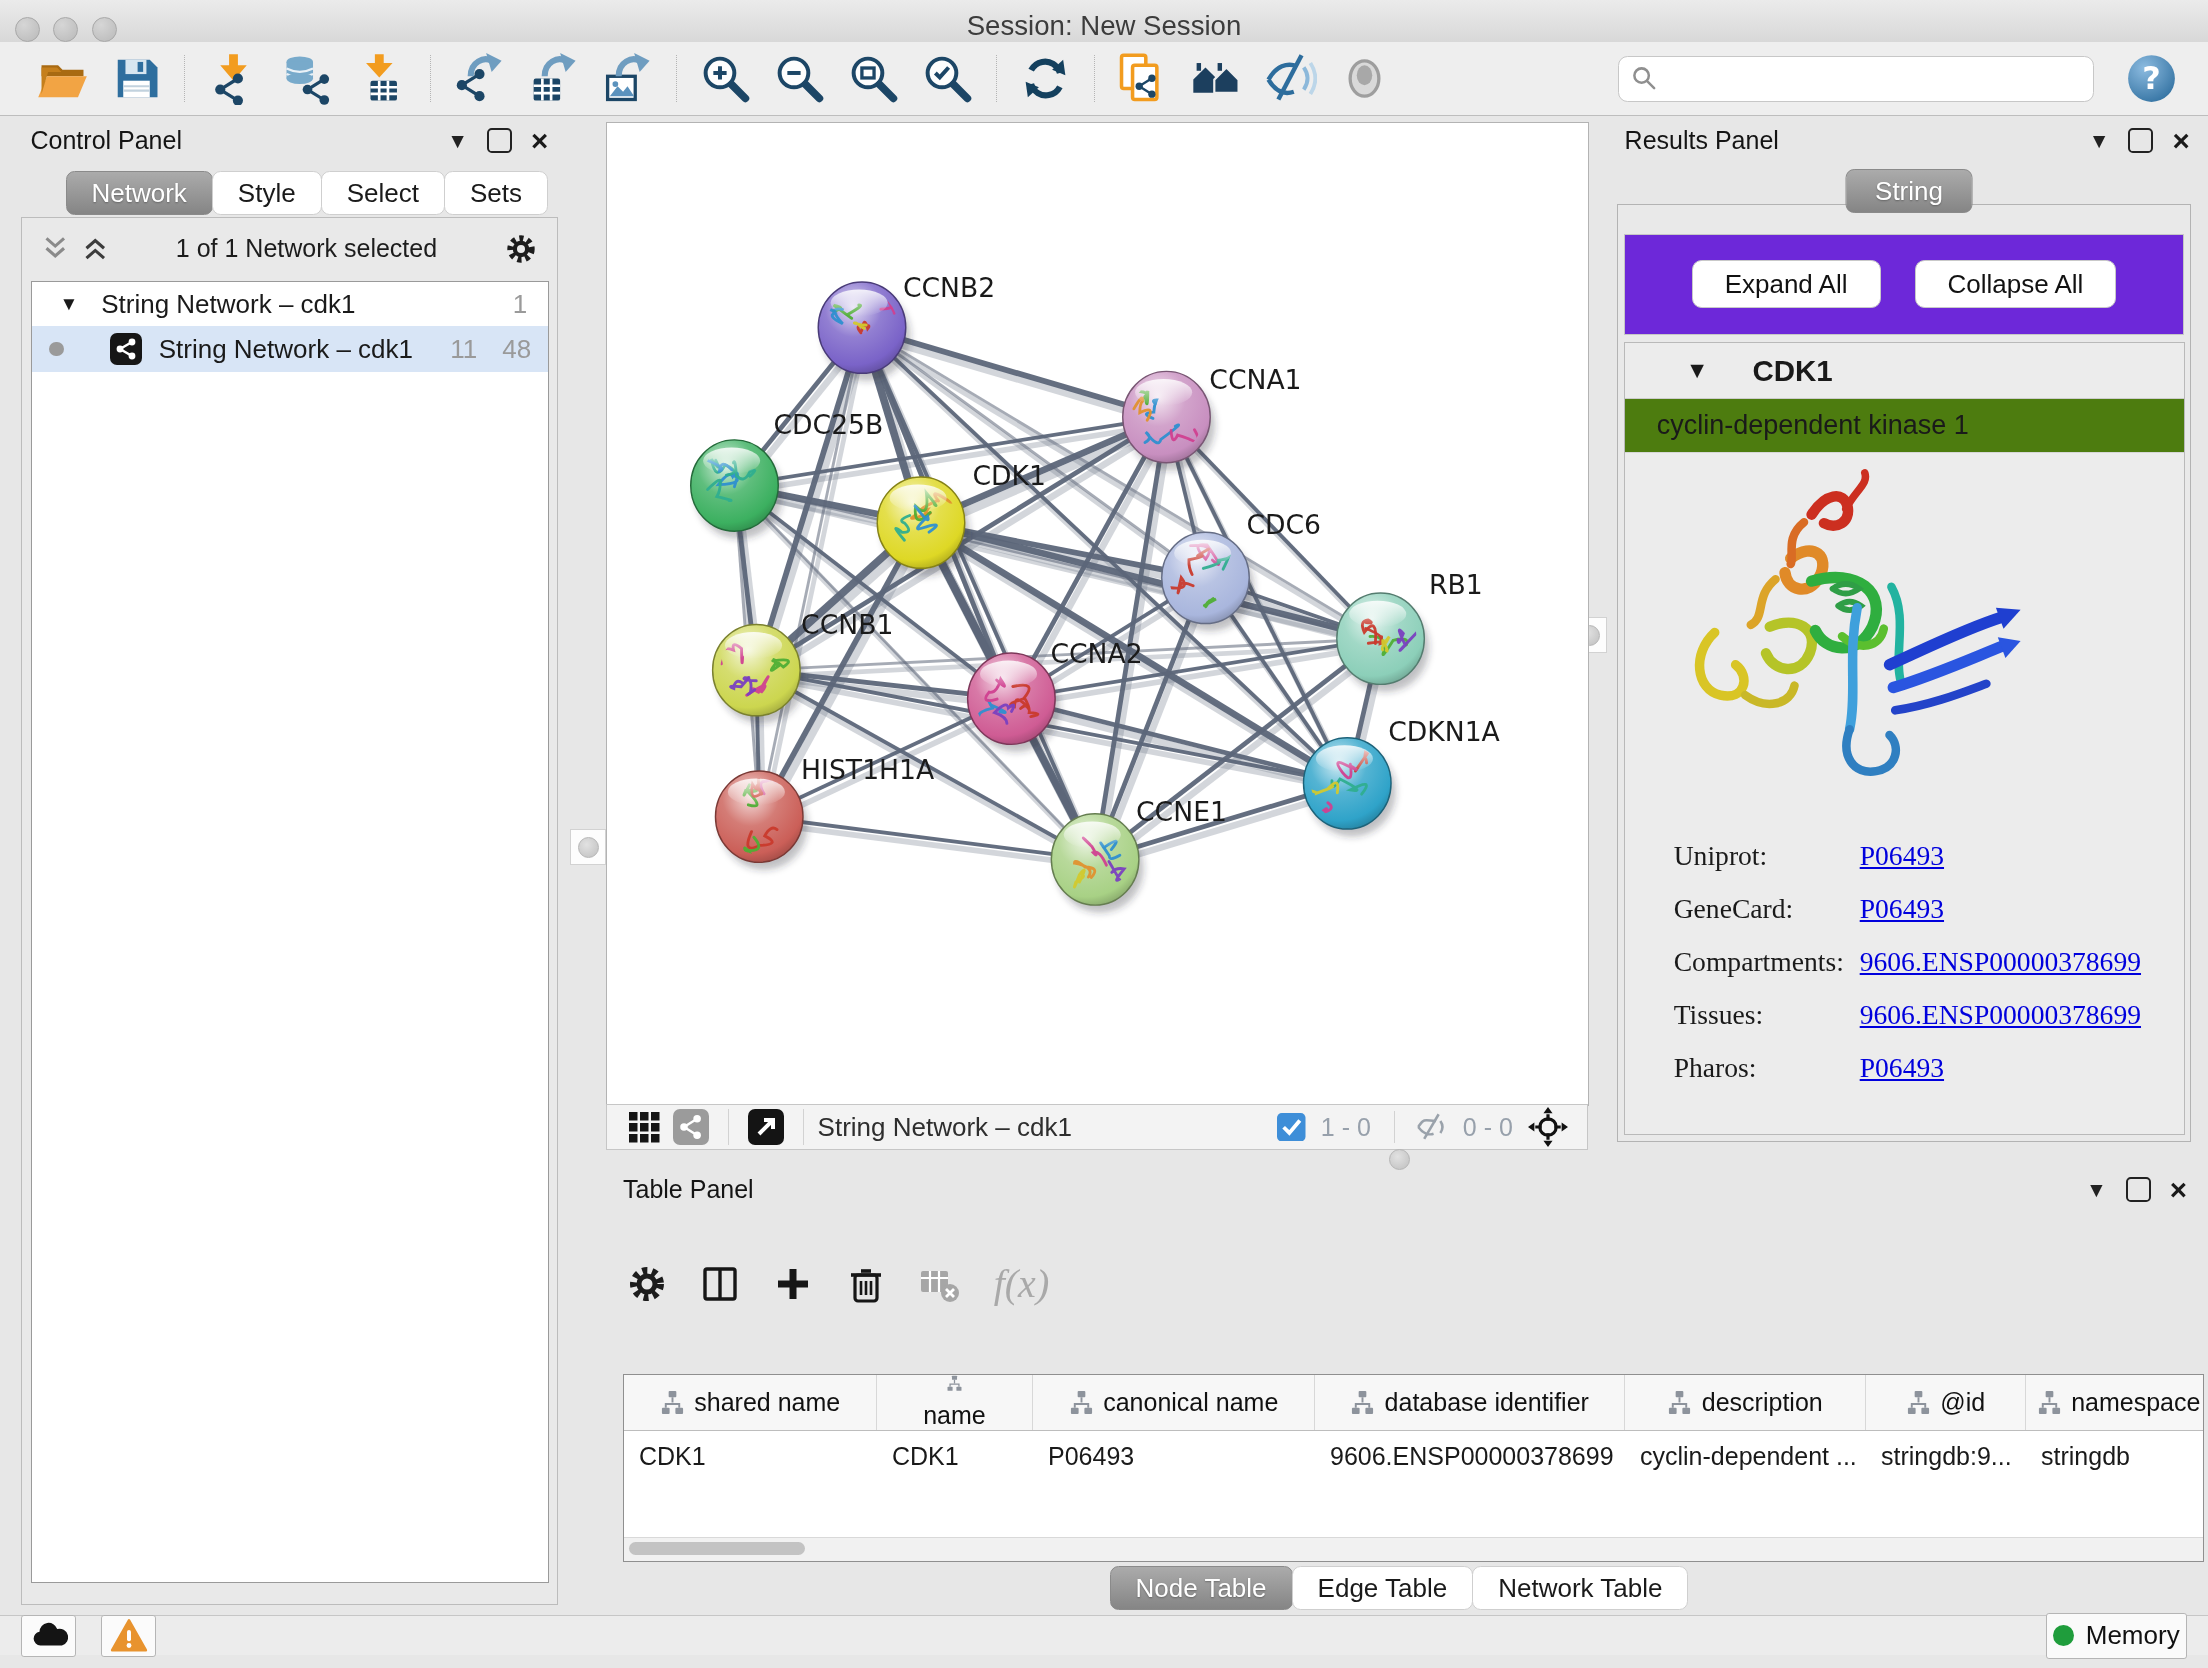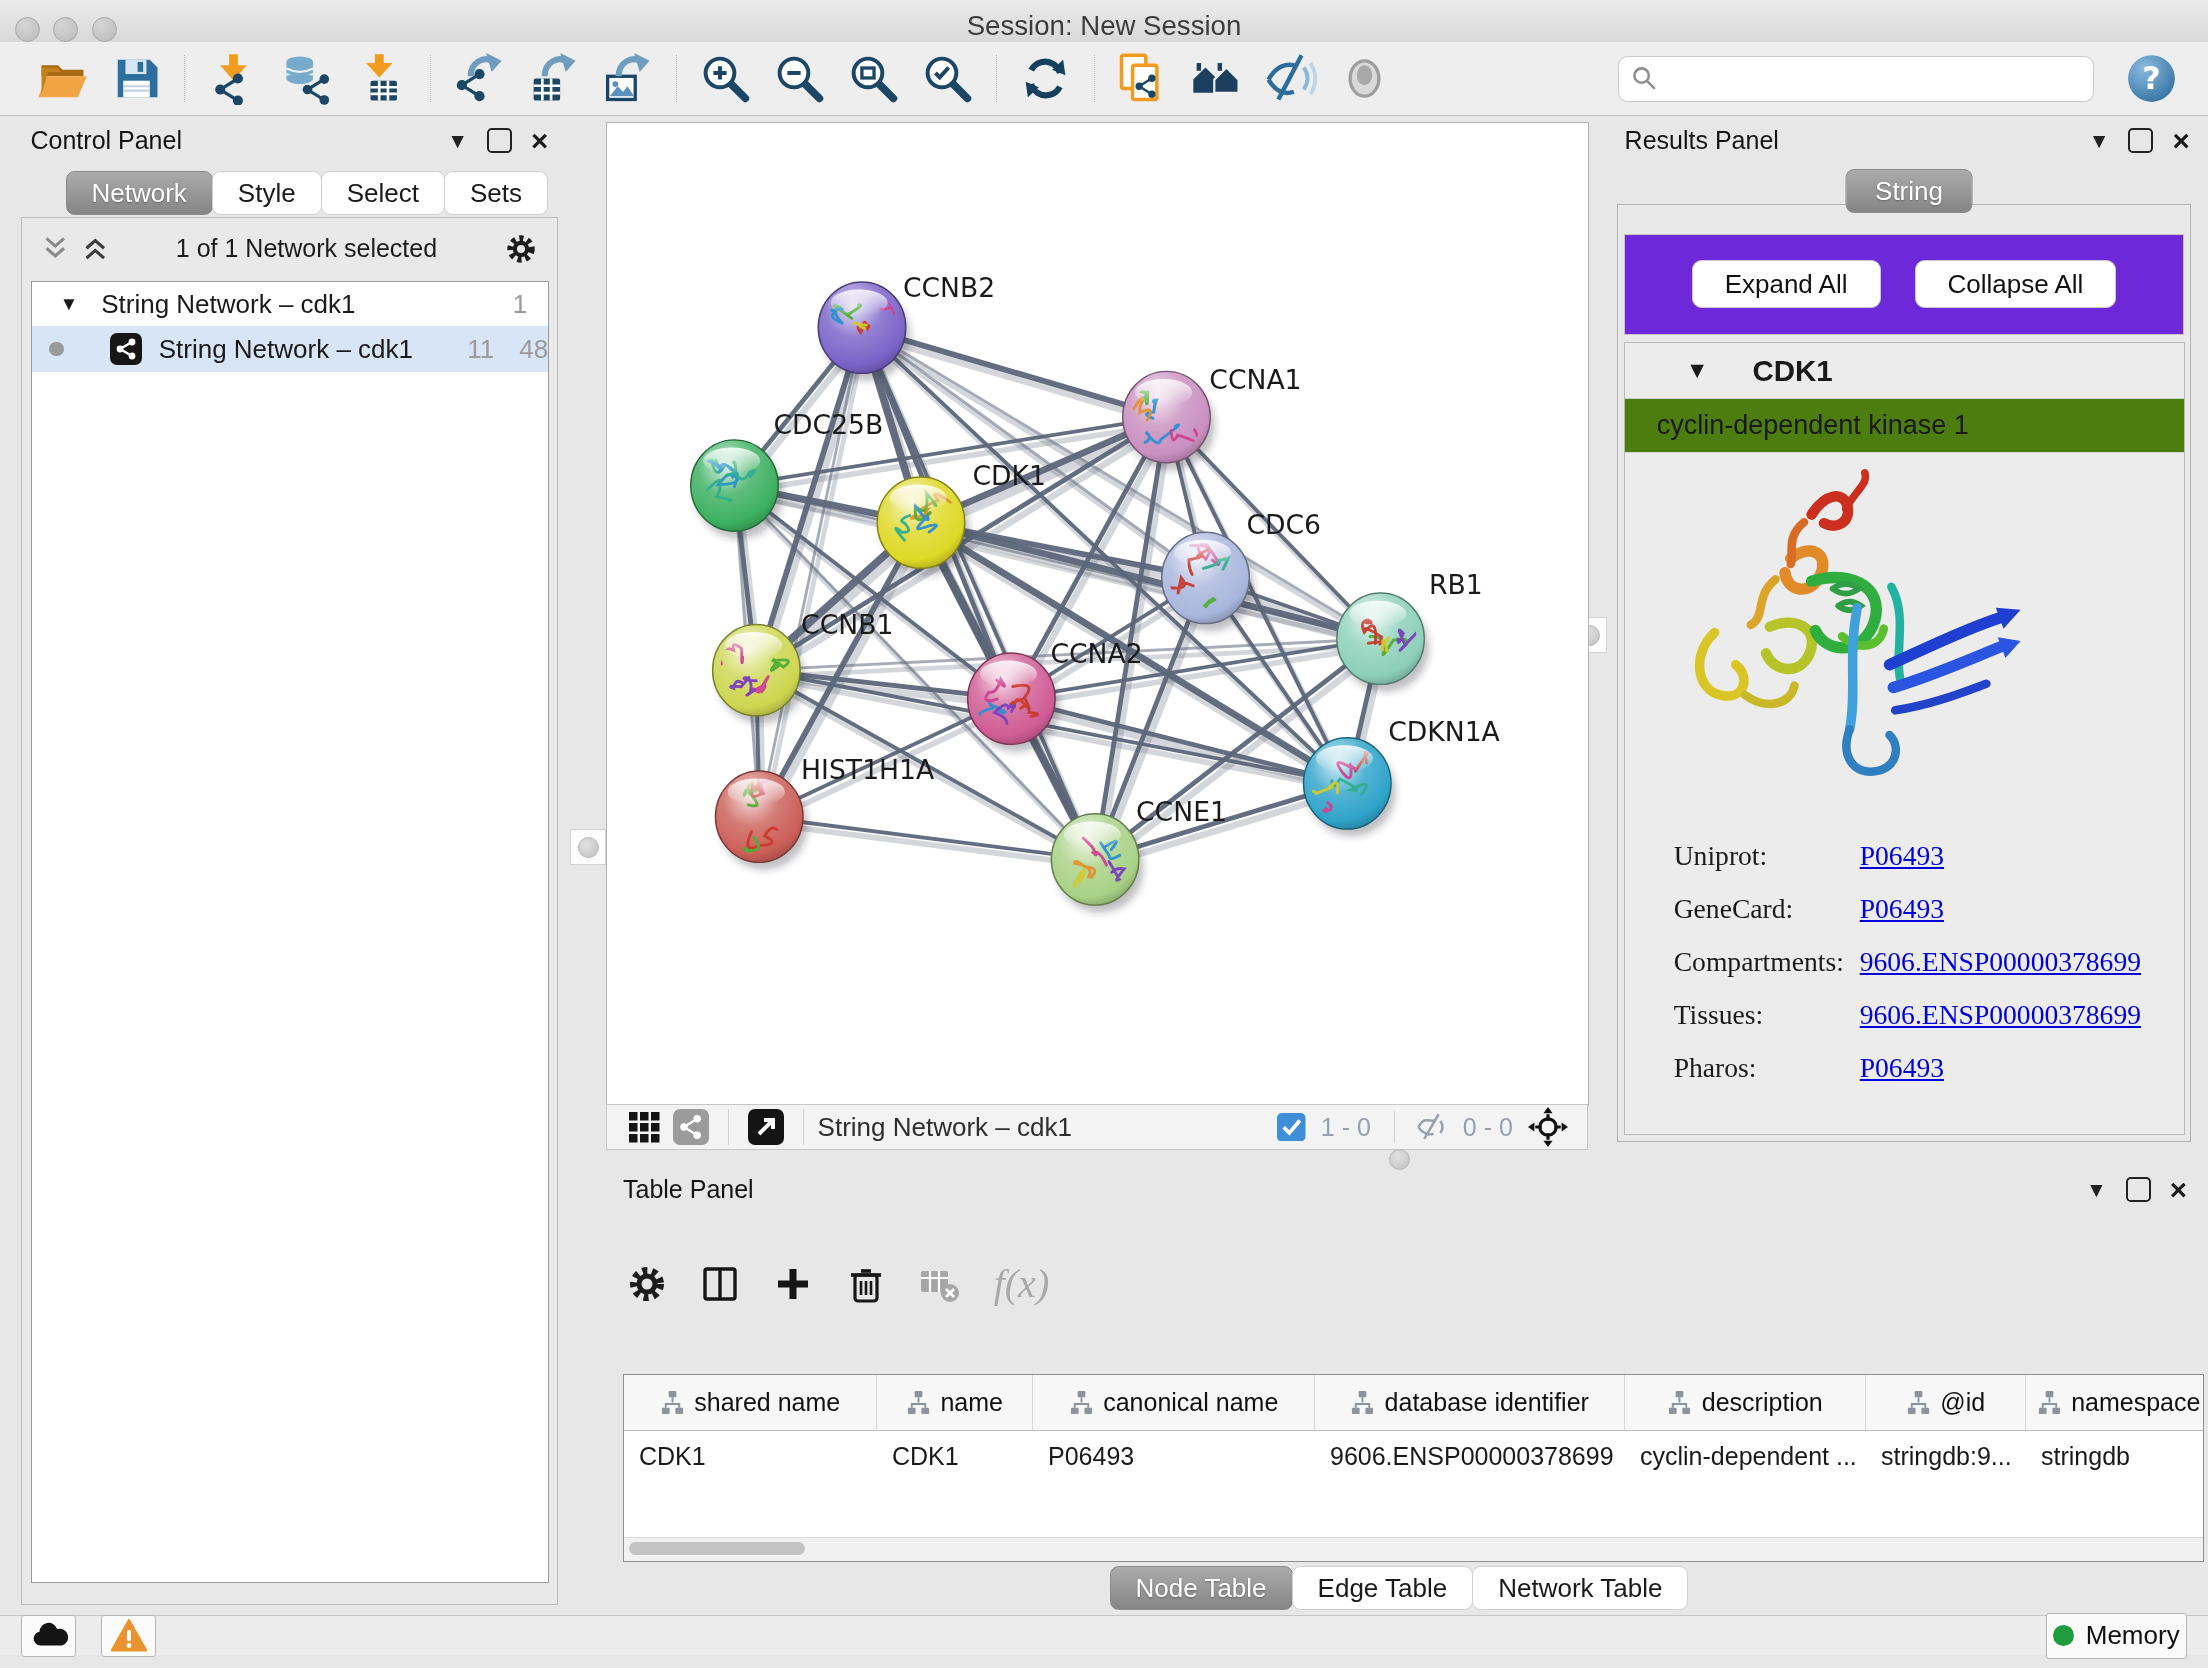--- a/index.html
+++ b/index.html
@@ -351,21 +351,21 @@
           <svg viewBox="0 0 32 32" width="32" height="32">
               <rect width="32" height="32" rx="7" fill="#161616"></rect>
             <path d="M10 16L22 9M10 16l12 7" stroke="#fff" stroke-width="2.6"></path>
             <circle cx="10" cy="16" r="3.4" fill="#fff"></circle>
               <circle cx="22" cy="9" r="3.4" fill="#fff"></circle>
               <circle cx="22" cy="23" r="3.4" fill="#fff"></circle>
             </svg>
         </span>
         <span style="margin-left:17px">String Network – cdk1</span>
         <span class="cnt" style="margin-left:auto">11</span>
-        <span class="cnt" style="margin-left:25px;">48</span>
+        <span class="cnt" style="margin-left:25px;margin-right:17px">48</span>
       </div>
     </div>
   </div>
 </aside>
 
 <div class="knobbtn abs" style="left:570px;top:829px">
     <span class="knob"></span>
   </div>
 <div class="knobbtn abs" style="left:1571px;top:617px">
     <span class="knob"></span>
@@ -919,21 +919,21 @@
           <svg viewBox="0 0 26 26" width="25" height="25" xmlns="http://www.w3.org/2000/svg">
             <g fill="#8d939c">
               <rect x="9" y="1" width="8" height="6.5" rx="1"></rect>
               <rect x="2" y="18.5" width="8" height="6.5" rx="1"></rect>
               <rect x="16" y="18.5" width="8" height="6.5" rx="1"></rect>
             </g>
             <path d="M13 7.5v5.5M6 18.5v-4h14v4M6 14.5h14" stroke="#8d939c" stroke-width="2" fill="none"></path>
           </svg>
           <span>shared name</span>
         </div>
-        <div class="tp-col" style="width: 156px;">
+        <div class="tp-col" style="width: 156px; flex-direction: column;">
           <svg viewBox="0 0 26 26" width="25" height="25" xmlns="http://www.w3.org/2000/svg">
             <g fill="#8d939c">
               <rect x="9" y="1" width="8" height="6.5" rx="1"></rect>
               <rect x="2" y="18.5" width="8" height="6.5" rx="1"></rect>
               <rect x="16" y="18.5" width="8" height="6.5" rx="1"></rect>
             </g>
             <path d="M13 7.5v5.5M6 18.5v-4h14v4M6 14.5h14" stroke="#8d939c" stroke-width="2" fill="none"></path>
           </svg>
           <span>name</span>
         </div>

